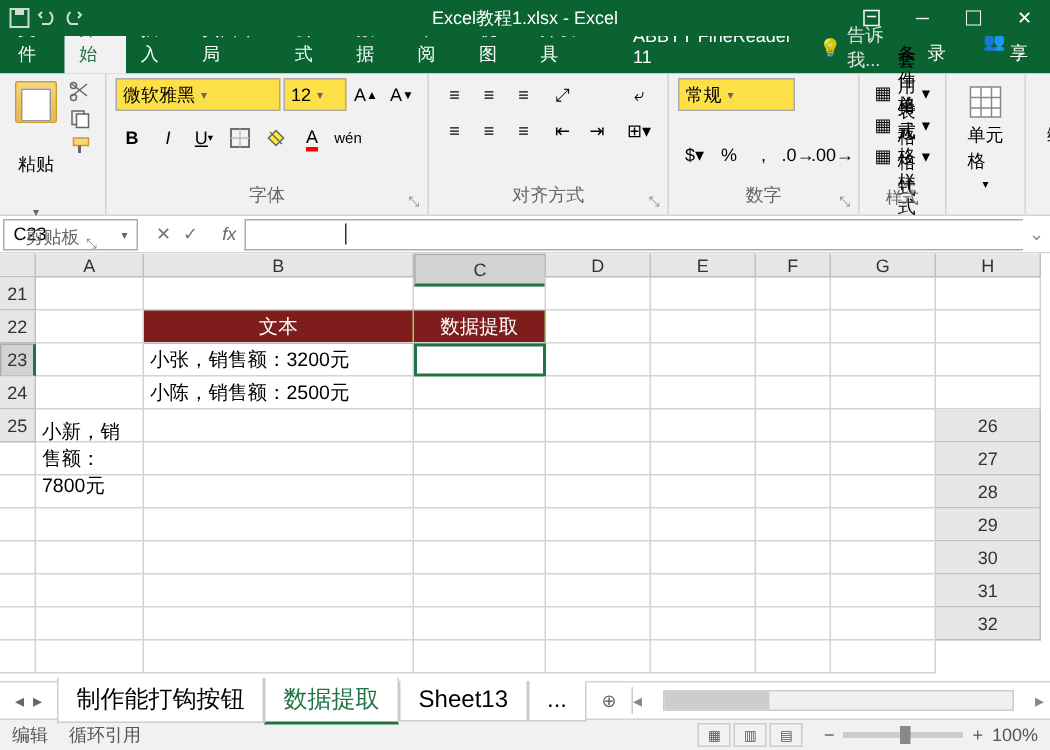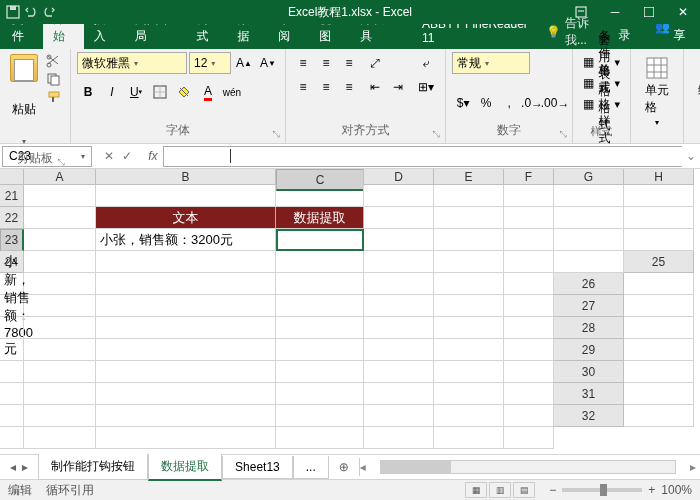--- a/index.html
+++ b/index.html
@@ -21,21 +21,21 @@
 .group{border-right:1px solid #d4d4d4;padding:3px 6px 2px;display:flex;flex-direction:column}
 .group .g-body{flex:1;display:flex;align-items:flex-start;gap:4px}
 .group .g-label{text-align:center;font-size:11px;color:#666;padding:2px 0;position:relative}
 .group .g-label .dlg{position:absolute;right:-2px;bottom:2px;width:10px;height:10px;font-size:9px;color:#888}
 .clip .paste{display:flex;flex-direction:column;align-items:center;gap:19px;padding:2px 4px}
 .clip .paste .ic{width:28px;height:28px;background:linear-gradient(#f8d775,#e8b44a);border:1px solid #c99a2e;border-radius:2px;position:relative}
 .clip .paste .ic:before{content:"";position:absolute;left:3px;top:4px;width:18px;height:20px;background:#fff;border:1px solid #999}
 .clip .side{display:flex;flex-direction:column;gap:2px;padding-top:2px}
 .clip .side span{width:18px;height:16px}
 .font .row{display:flex;gap:2px;align-items:center;margin-bottom:3px}
-.sel{background:#fef9c3;border:1px solid #ababab;height:22px;display:flex;align-items:center;padding:0 4px;gap:4px}
+.sel{background:#fde047;border:1px solid #ababab;height:22px;display:flex;align-items:center;padding:0 4px;gap:4px}
 .sel .arr{font-size:8px;color:#666}
 .btn{width:22px;height:22px;display:flex;align-items:center;justify-content:center;border:1px solid transparent}
 .align .col{display:flex;flex-direction:column;gap:2px}
 .align .r{display:flex;gap:1px}
 .num .col{display:flex;flex-direction:column;gap:18px}
 .styles .col{display:flex;flex-direction:column;gap:1px}
 .styles .sbtn{display:flex;align-items:center;gap:4px;padding:1px 4px;height:20px;font-size:11px}
 .cells .big{display:flex;flex-direction:column;align-items:center;padding:4px 8px;gap:2px}
 .cells .big .ic{width:24px;height:24px}
 .namebox-row{height:25px;background:#fff;border-bottom:1px solid #d4d4d4;display:flex;align-items:center}
@@ -50,21 +50,21 @@
 .grid{display:grid;grid-template-columns:24px 72px 180px 88px 70px 70px 50px 70px 70px;grid-auto-rows:22px}
 .colhdr,.rowhdr{background:#e6e6e6;border-right:1px solid #bfbfbf;border-bottom:1px solid #bfbfbf;display:flex;align-items:center;justify-content:center;color:#333;font-size:12px}
 .colhdr.sel{background:#d2d2d2;border-bottom:2px solid #217346}
 .rowhdr.sel{background:#d2d2d2;border-right:2px solid #217346}
 .corner{background:#e6e6e6;border-right:1px solid #bfbfbf;border-bottom:1px solid #bfbfbf}
 .cell{border-right:1px solid #d4d4d4;border-bottom:1px solid #d4d4d4;padding:0 4px;display:flex;align-items:center;font-size:13px}
 .cell.hdr{background:#7f1d1d;color:#fff;justify-content:center;font-size:13px;border-right:1px solid #9dca6a}
 .cell.active{border:2px solid #217346;padding:0 2px}
 .sheet-tabs{height:25px;background:#fff;border-top:1px solid #d4d4d4;display:flex;align-items:center}
 .sheet-tabs .nav{display:flex;gap:6px;padding:0 10px;color:#666}
-.sheet-tabs .stab{padding:4px 12px;border:1px solid #ccc;border-top:none;background:#fff;font-size:12px;position:relative;top:0}
+.sheet-tabs .stab{padding:4px 12px;border:1px solid #ccc;border-top:none;background:#fff;font-size:16px;position:relative;top:0}
 .sheet-tabs .stab.active{border-bottom:2px solid #217346;color:#217346}
 .sheet-tabs .new{padding:0 10px;color:#666}
 .sheet-tabs .hscroll{flex:1;display:flex;align-items:center;padding-right:4px}
 .sheet-tabs .htrack{flex:1;height:14px;background:#f0f0f0;border:1px solid #ccc;margin:0 14px;position:relative}
 .sheet-tabs .hthumb{position:absolute;left:0;top:0;width:70px;height:12px;background:#cdcdcd}
 .status{height:21px;background:#f1f1f1;border-top:1px solid #d4d4d4;display:flex;align-items:center;padding:0 8px;font-size:11px;color:#555;gap:14px}
 .status .spacer{flex:1}
 .status .view{display:flex;gap:2px}
 .status .view div{width:22px;height:16px;border:1px solid #ccc;display:flex;align-items:center;justify-content:center;font-size:9px}
 .status .zoom{display:flex;align-items:center;gap:6px}
@@ -358,20 +358,21 @@
       <div class="cell"></div>
       <div class="cell">小张，销售额：3200元</div>
       <div class="cell active"></div>
       <div class="cell"></div>
       <div class="cell"></div>
       <div class="cell"></div>
       <div class="cell"></div>
       <div class="cell"></div>
       <div class="rowhdr">24</div>
       <div class="cell"></div>
+      <div class="cell">小陈，销售额：2500元</div>
       <div class="cell"></div>
       <div class="cell"></div>
       <div class="cell"></div>
       <div class="cell"></div>
       <div class="cell"></div>
       <div class="cell"></div>
       <div class="rowhdr">25</div>
       <div class="cell"></div>
       <div class="cell"></div>
       <div class="cell"></div>

